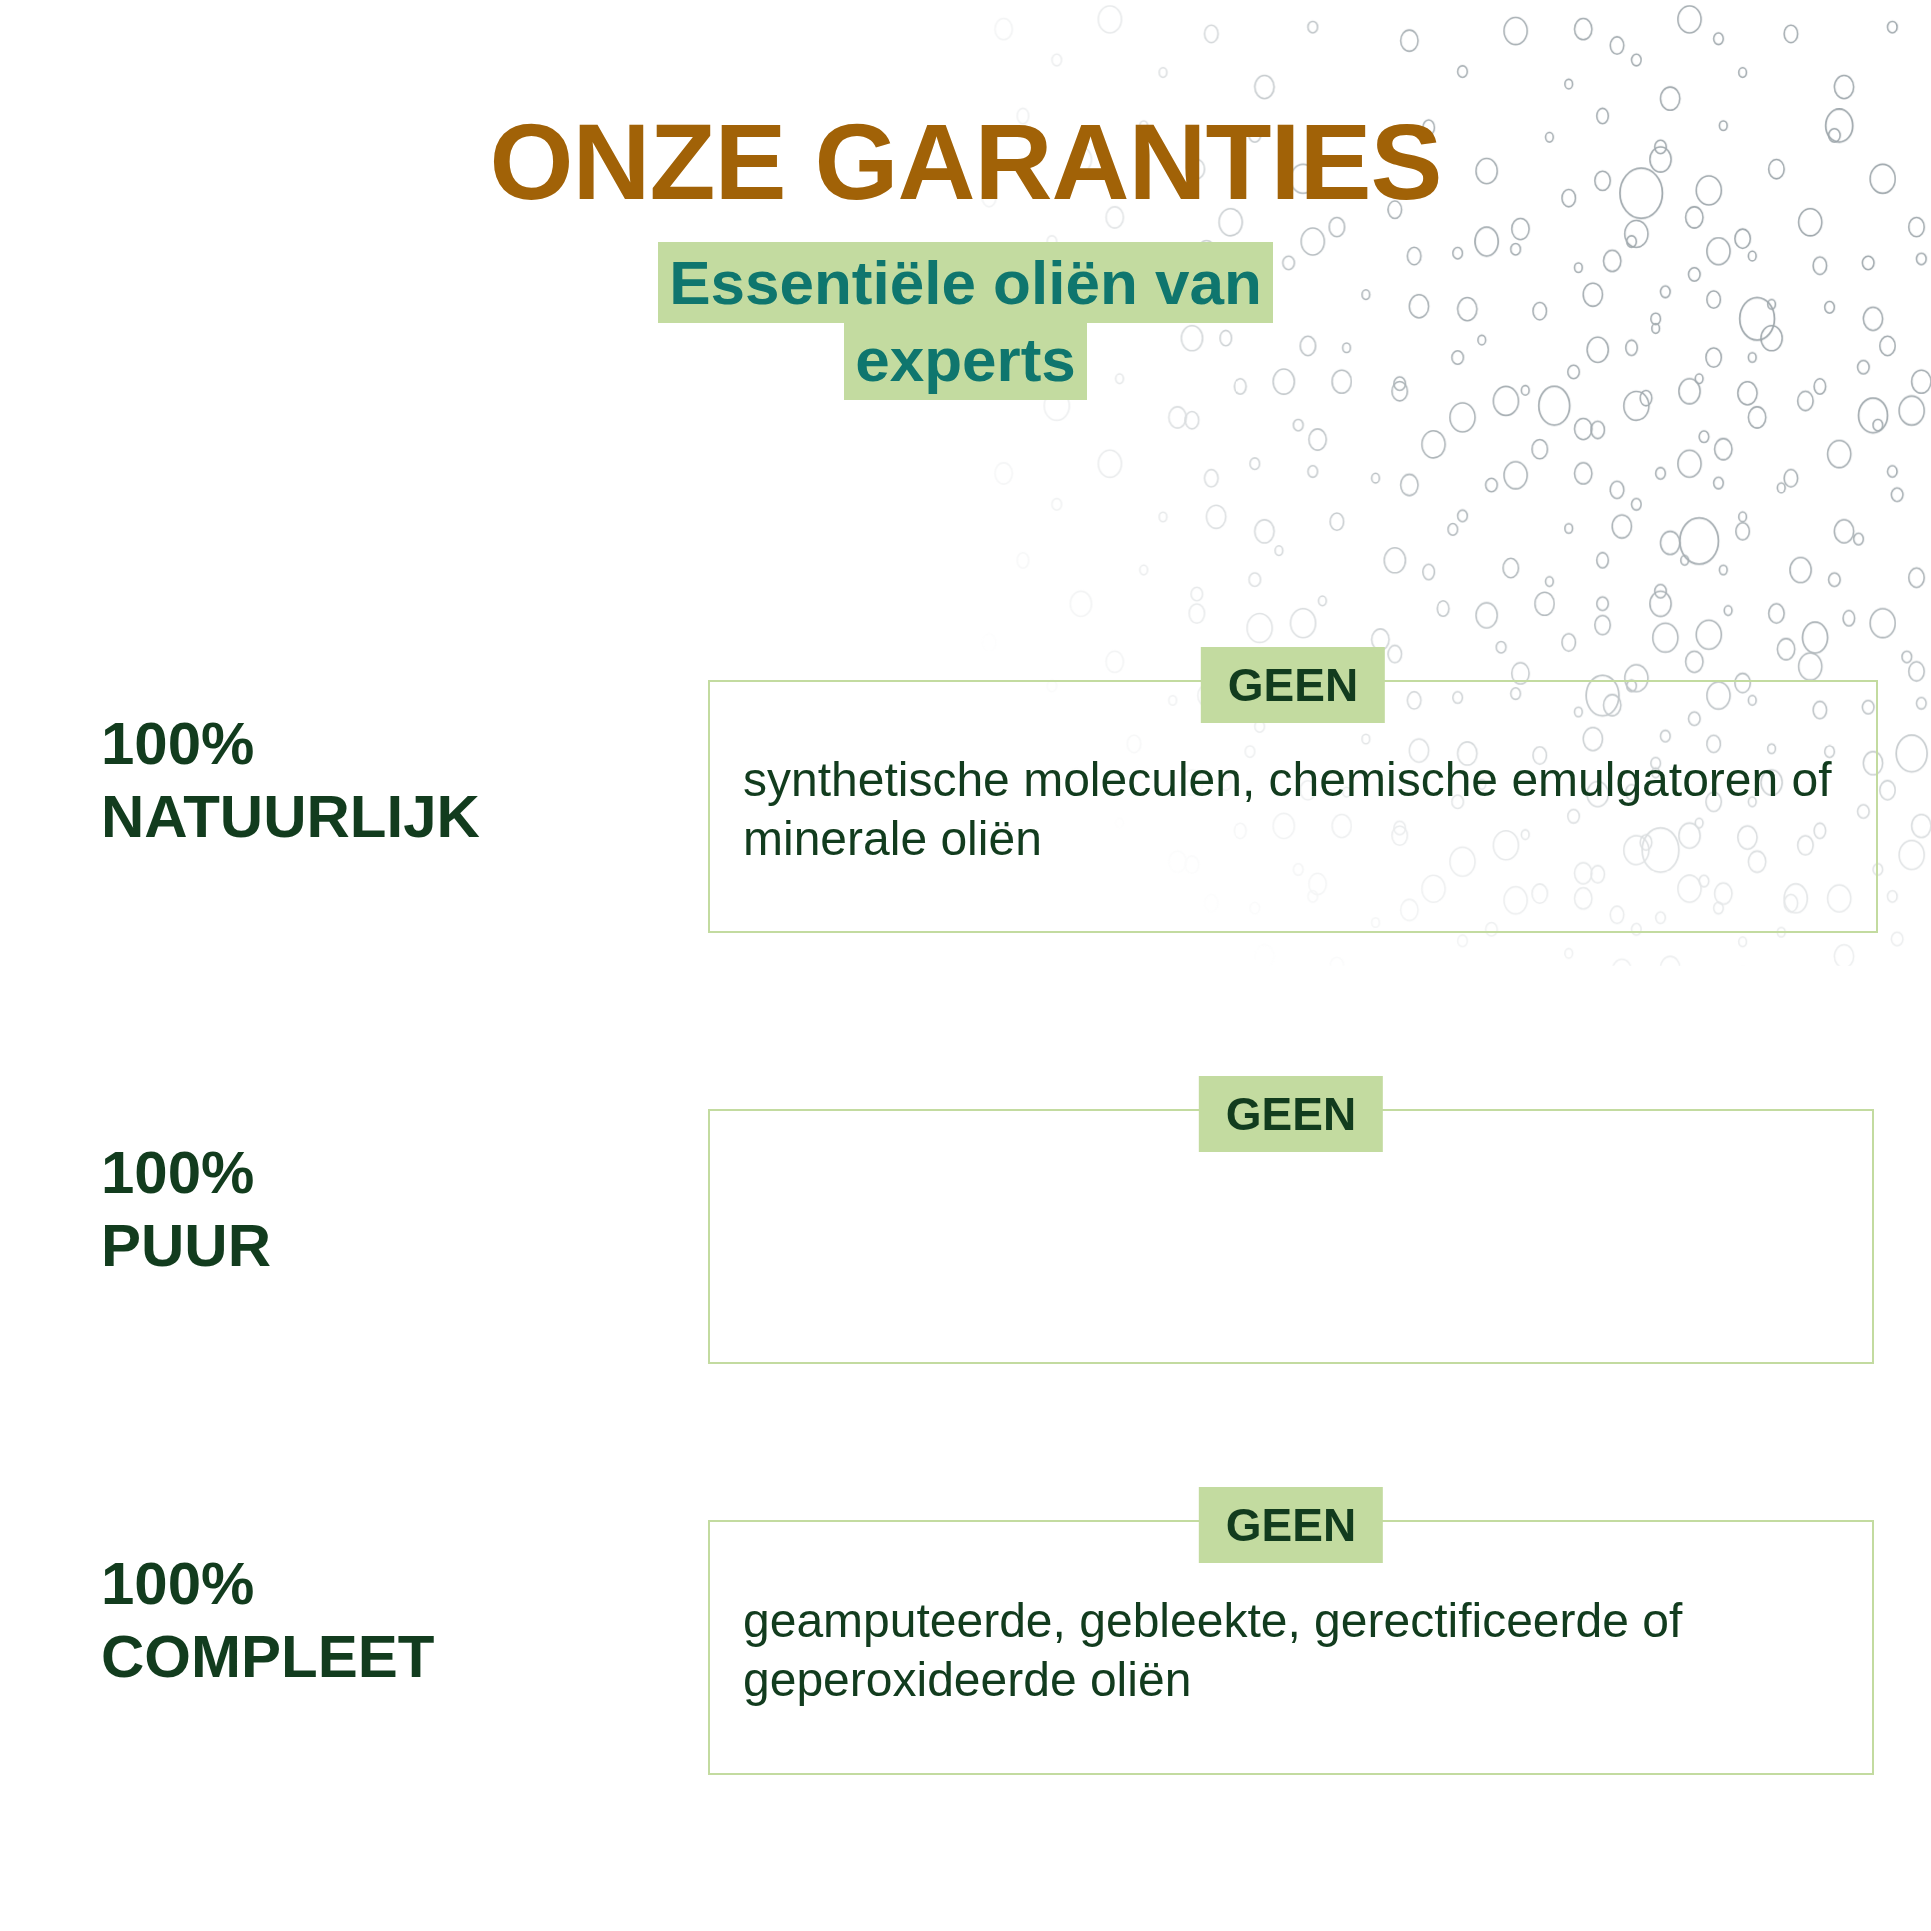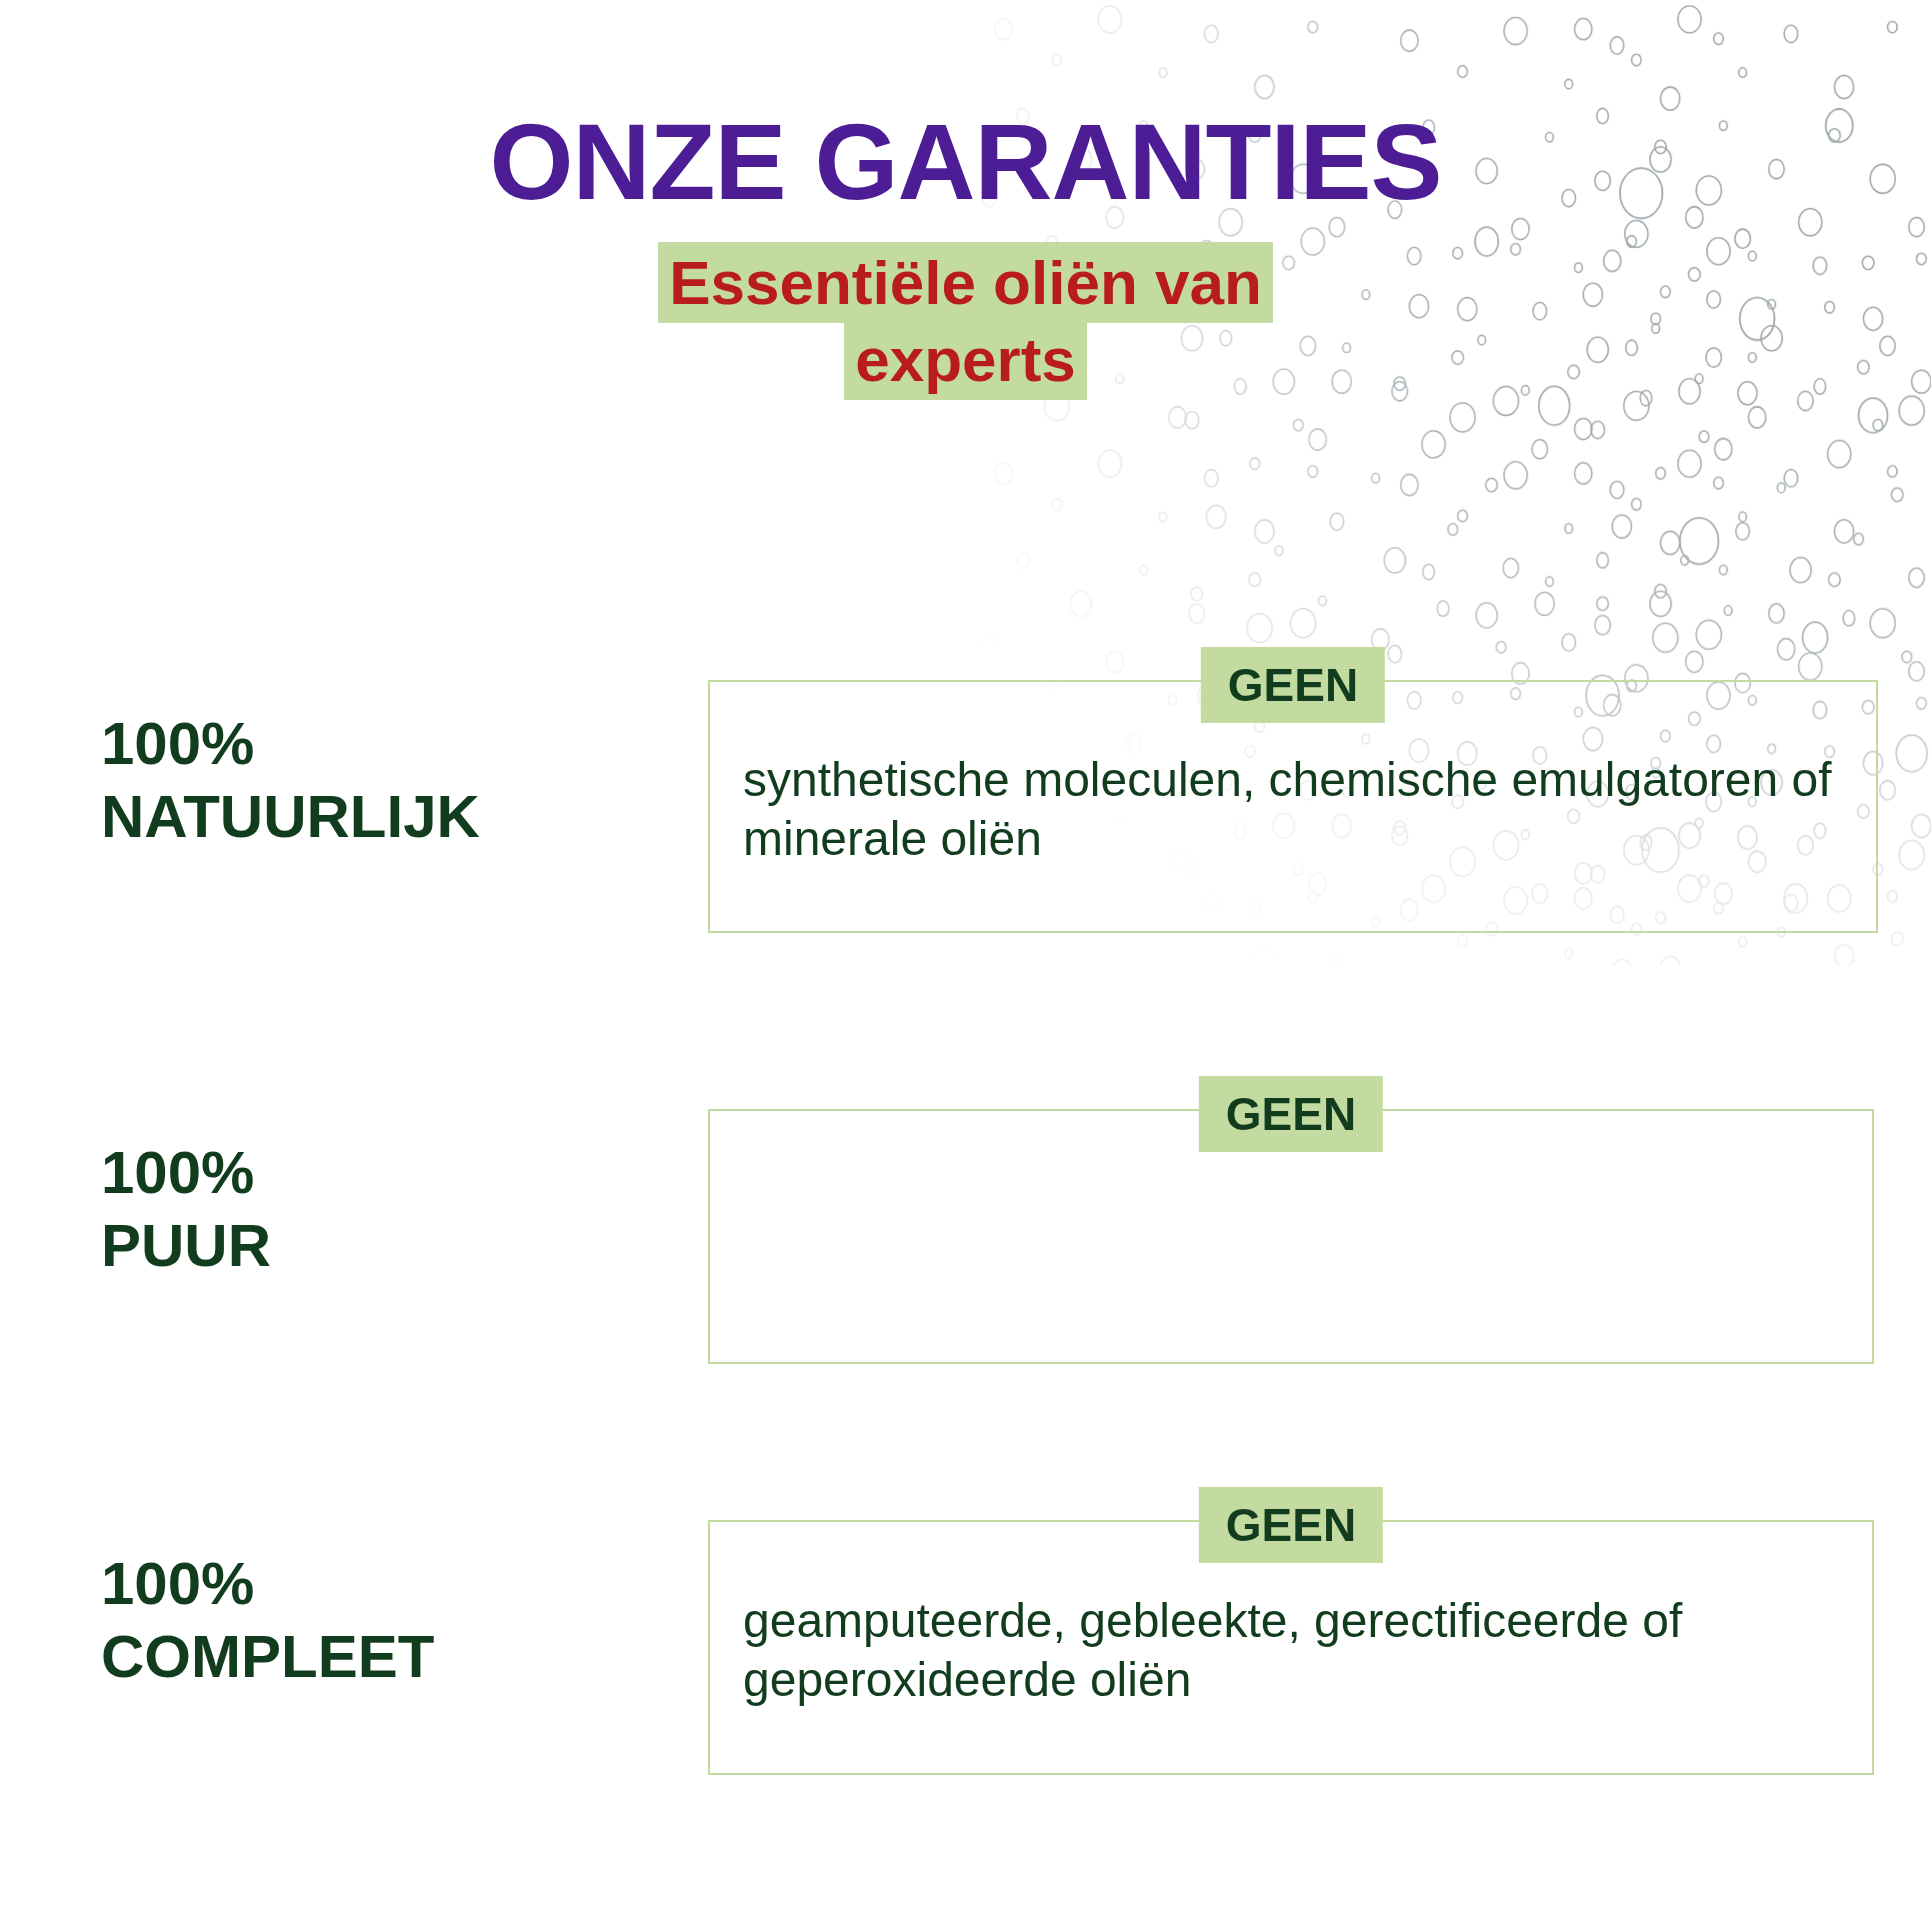--- a/index.html
+++ b/index.html
@@ -43,36 +43,36 @@
     z-index: 3;
     text-align: center;
   }
   .main-title {
     margin: 0;
     padding-top: 108px;
     font-size: 108px;
     line-height: 1.0;
     font-weight: 800;
     letter-spacing: -1px;
-    color: #4c1d95;
+    color: #a16207;
     font-family: "Liberation Sans", sans-serif;
   }
   .subtitle-wrap {
     margin-top: 29px;
     width: 850px;
     margin-left: auto;
     margin-right: auto;
     text-align: center;
     line-height: 1.24;
   }
   .subtitle {
     display: inline;
     font-size: 62px;
     font-weight: 700;
-    color: #b91c1c;
+    color: #0f766e;
     background: #C3DBA0;
     box-decoration-break: clone;
     -webkit-box-decoration-break: clone;
     padding: 5.8px 11.6px;
     font-family: "Liberation Sans", sans-serif;
   }
 
   
   .row {
     position: absolute;

